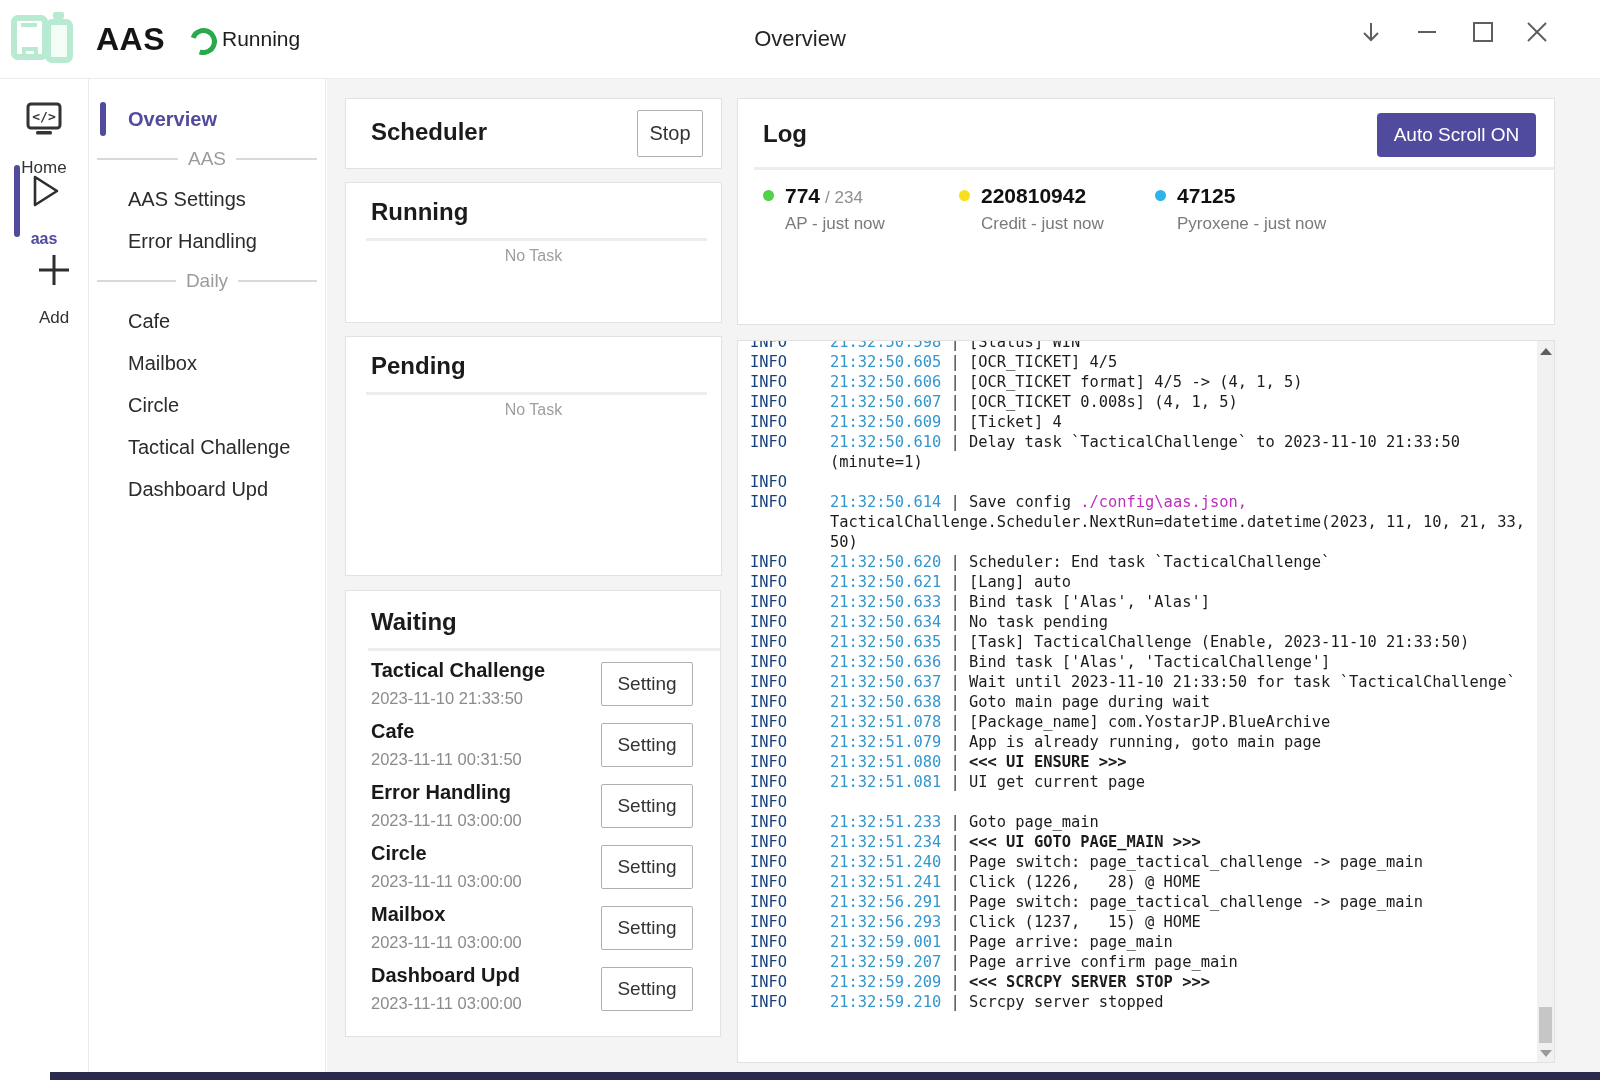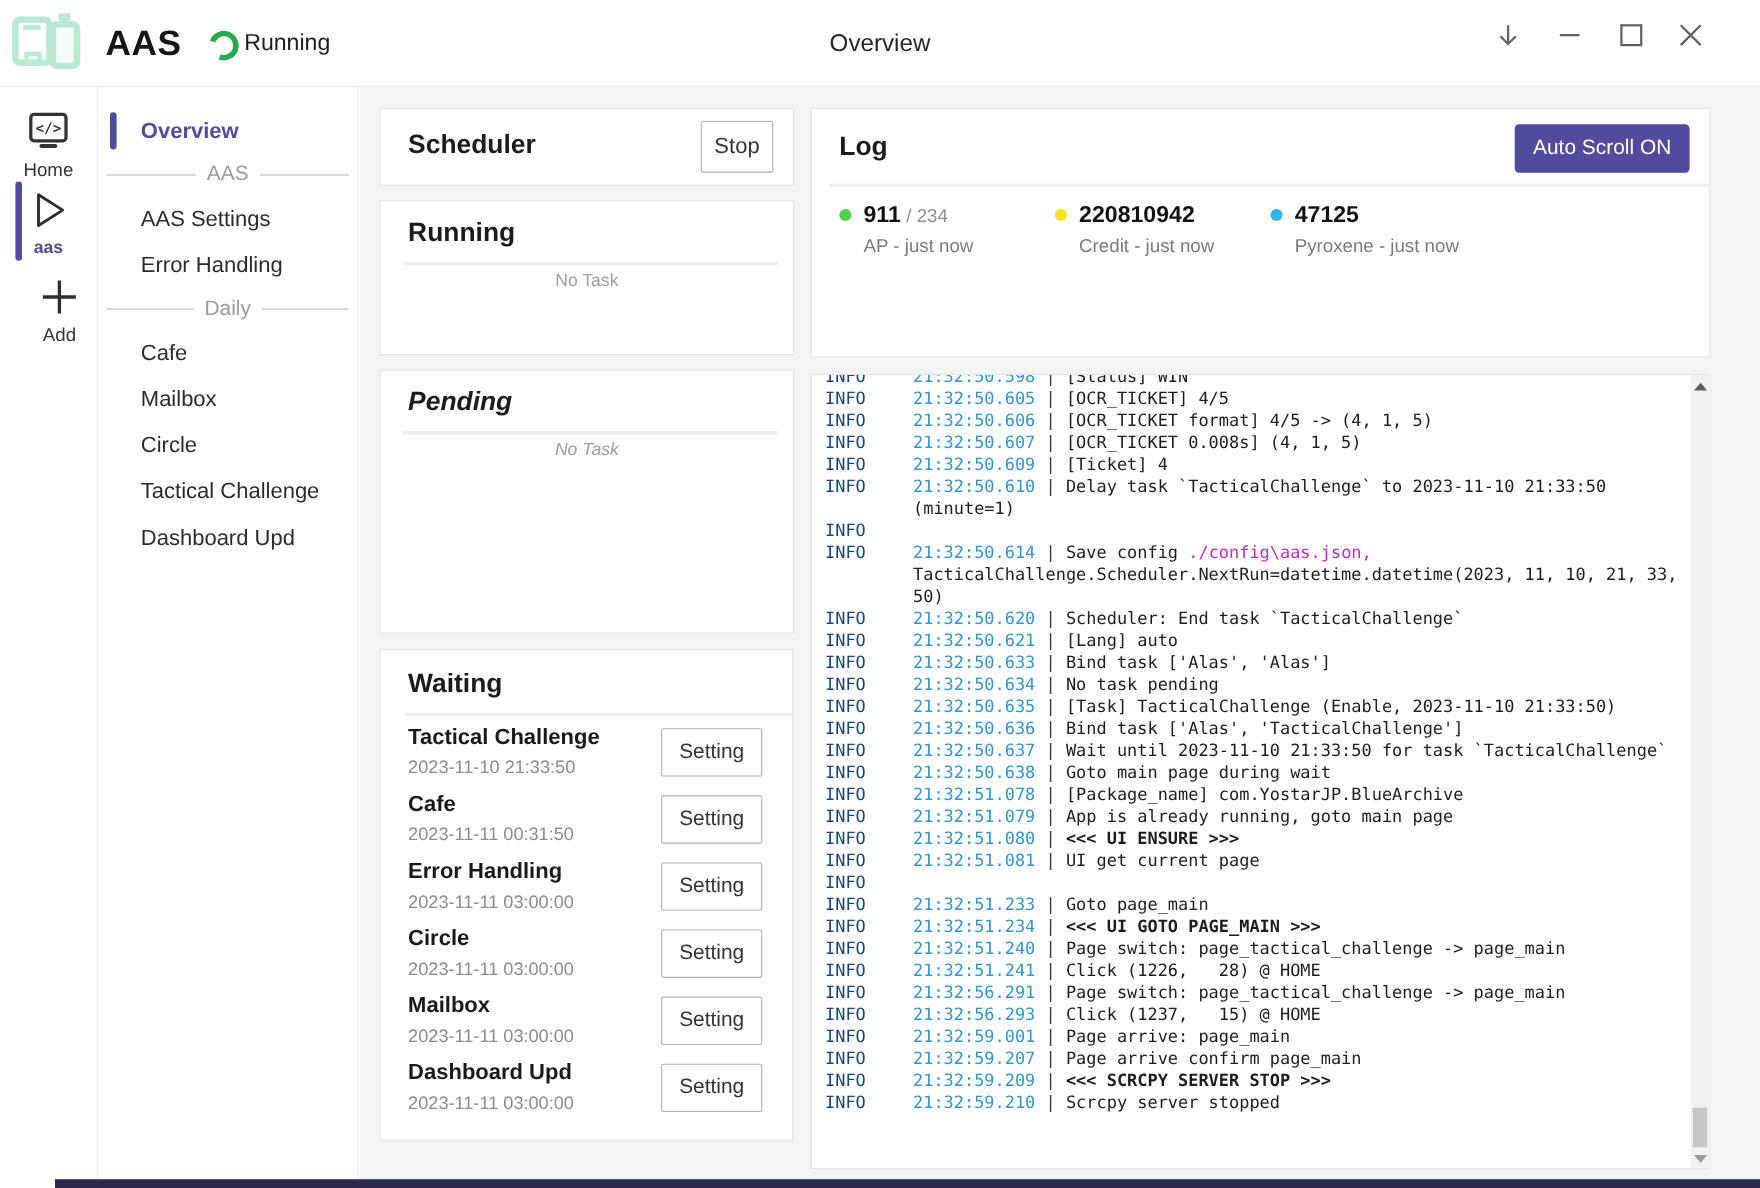--- a/index.html
+++ b/index.html
@@ -13,21 +13,21 @@
   .spinner{position:absolute;left:190px;top:28px;width:17px;height:17px;border:5px solid var(--green);
            border-left-color:transparent;border-radius:50%;transform:rotate(-25deg);}
   .status-text{position:absolute;left:222px;top:27px;font-size:21px;color:#1d1d1d;}
   .page-title{position:absolute;left:0;right:0;top:26px;text-align:center;font-size:22px;color:#262626;}
   .winbtn{position:absolute;top:16px;width:34px;height:32px;border:0;background:transparent;cursor:pointer;padding:0;}
   .winbtn svg{display:block;margin:auto;}
 
   
   .rail{position:absolute;top:79px;left:0;width:88px;bottom:8px;background:#fff;border-right:1px solid #ebebeb;}
   .rail-item{position:absolute;left:0;right:0;text-align:center;cursor:pointer;}
-  .rail-item .lbl{display:block;font-size:17px;color:#333;margin-top:1px;}
+  .rail-item .lbl{display:block;font-size:17px;color:#333;margin-top:15px;}
   .rail-item.active .lbl{color:var(--accent);font-weight:700;font-size:16px;}
   .rail-bar{position:absolute;left:14px;top:86px;width:6px;height:72px;background:var(--accent);border-radius:3px;}
 
   
   .sidebar{position:absolute;top:79px;left:89px;width:237px;bottom:8px;background:#fff;border-right:1px solid #ebebeb;padding-top:19px;box-sizing:border-box;}
   .nav-item{position:relative;height:42px;display:flex;align-items:center;padding-left:39px;font-size:20px;color:#2b2b2b;cursor:pointer;}
   .nav-item.active{color:var(--accent);font-weight:700;}
   .nav-item .abar{position:absolute;left:11px;top:4px;width:6px;height:34px;background:var(--accent);border-radius:3px;}
   .nav-section{height:38px;display:flex;align-items:center;padding:0 8px;color:#9b9b9b;font-size:19px;}
   .nav-section .line{flex:1;height:2px;background:#d9d9d9;}
@@ -42,21 +42,21 @@
                font-family:"Liberation Sans",sans-serif;cursor:pointer;}
   .empty-text{text-align:center;color:#9e9e9e;font-size:16px;}
 
   
   #scheduler-card{left:345px;top:98px;width:377px;height:71px;}
   #scheduler-card .card-title{position:absolute;left:25px;top:19px;}
   #stop-btn{position:absolute;right:18px;top:11px;width:66px;height:47px;font-size:20px;}
 
   
   #running-card{left:345px;top:182px;width:377px;height:141px;}
-  #pending-card{left:345px;top:336px;width:377px;height:240px;font-style:italic;}
+  #pending-card{left:345px;top:336px;width:377px;height:240px;}
   .list-card .card-title{position:absolute;left:25px;top:15px;}
   .list-card .divider{position:absolute;left:20px;right:14px;top:55px;}
   .list-card .empty-text{position:absolute;left:0;right:0;top:64px;}
 
   
   #waiting-card{left:345px;top:590px;width:376px;height:447px;}
   #waiting-card .card-title{position:absolute;left:25px;top:17px;}
   #waiting-card .divider{position:absolute;left:22px;right:0;top:57px;}
   #waiting-list{position:absolute;left:25px;right:27px;top:62px;}
   .waiting-item{display:flex;align-items:center;justify-content:space-between;height:61px;}
@@ -273,21 +273,21 @@
   </div>
 
   <div class="card" id="log-head-card">
     <div class="card-title">Log</div>
     <button id="autoscroll-btn">Auto Scroll ON</button>
     <div class="divider"></div>
     <div id="stats-row">
         <div class="stat">
           <div class="vrow">
             <span class="dot" style="background: rgb(82, 209, 76);"></span>
-            <span class="val">911</span>
+            <span class="val">774</span>
             <span class="suffix">/ 234</span>
           </div>
           <div class="slabel">AP - just now</div>
         </div>
         <div class="stat">
           <div class="vrow">
             <span class="dot" style="background: rgb(246, 224, 32);"></span>
             <span class="val">220810942</span>
           </div>
           <div class="slabel">Credit - just now</div>

